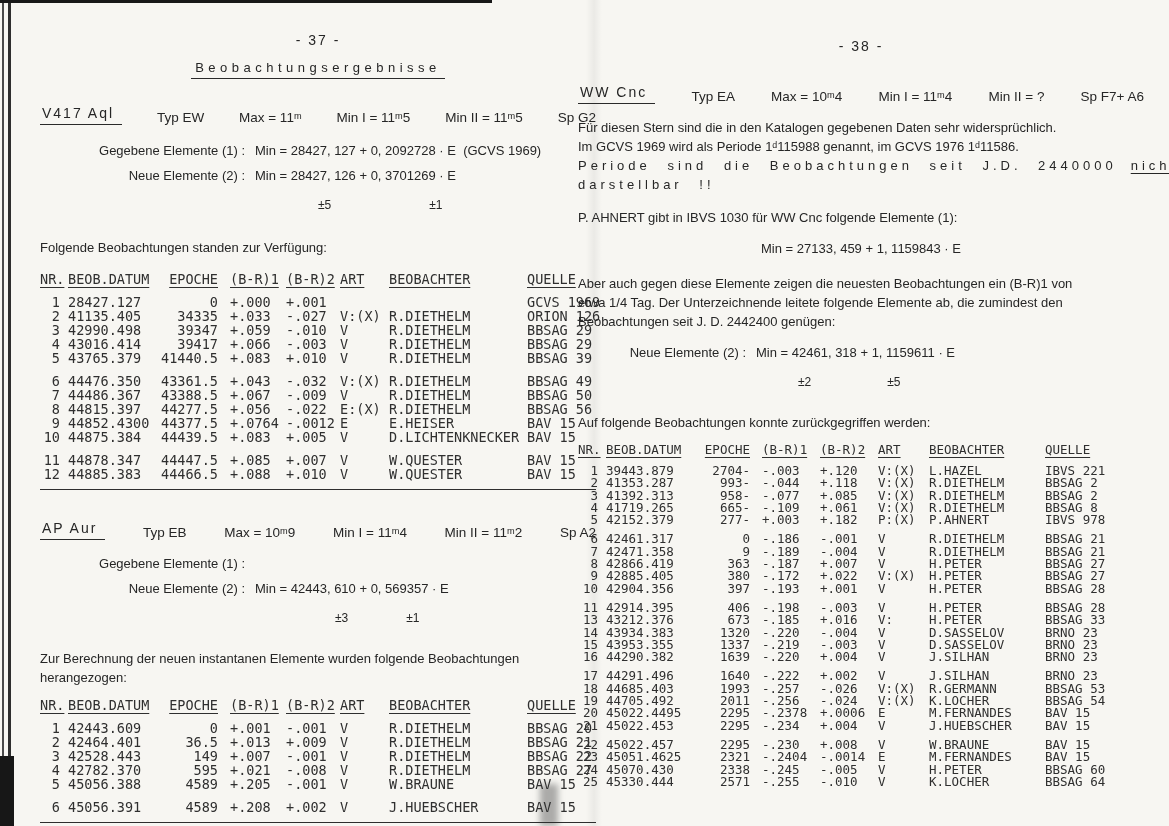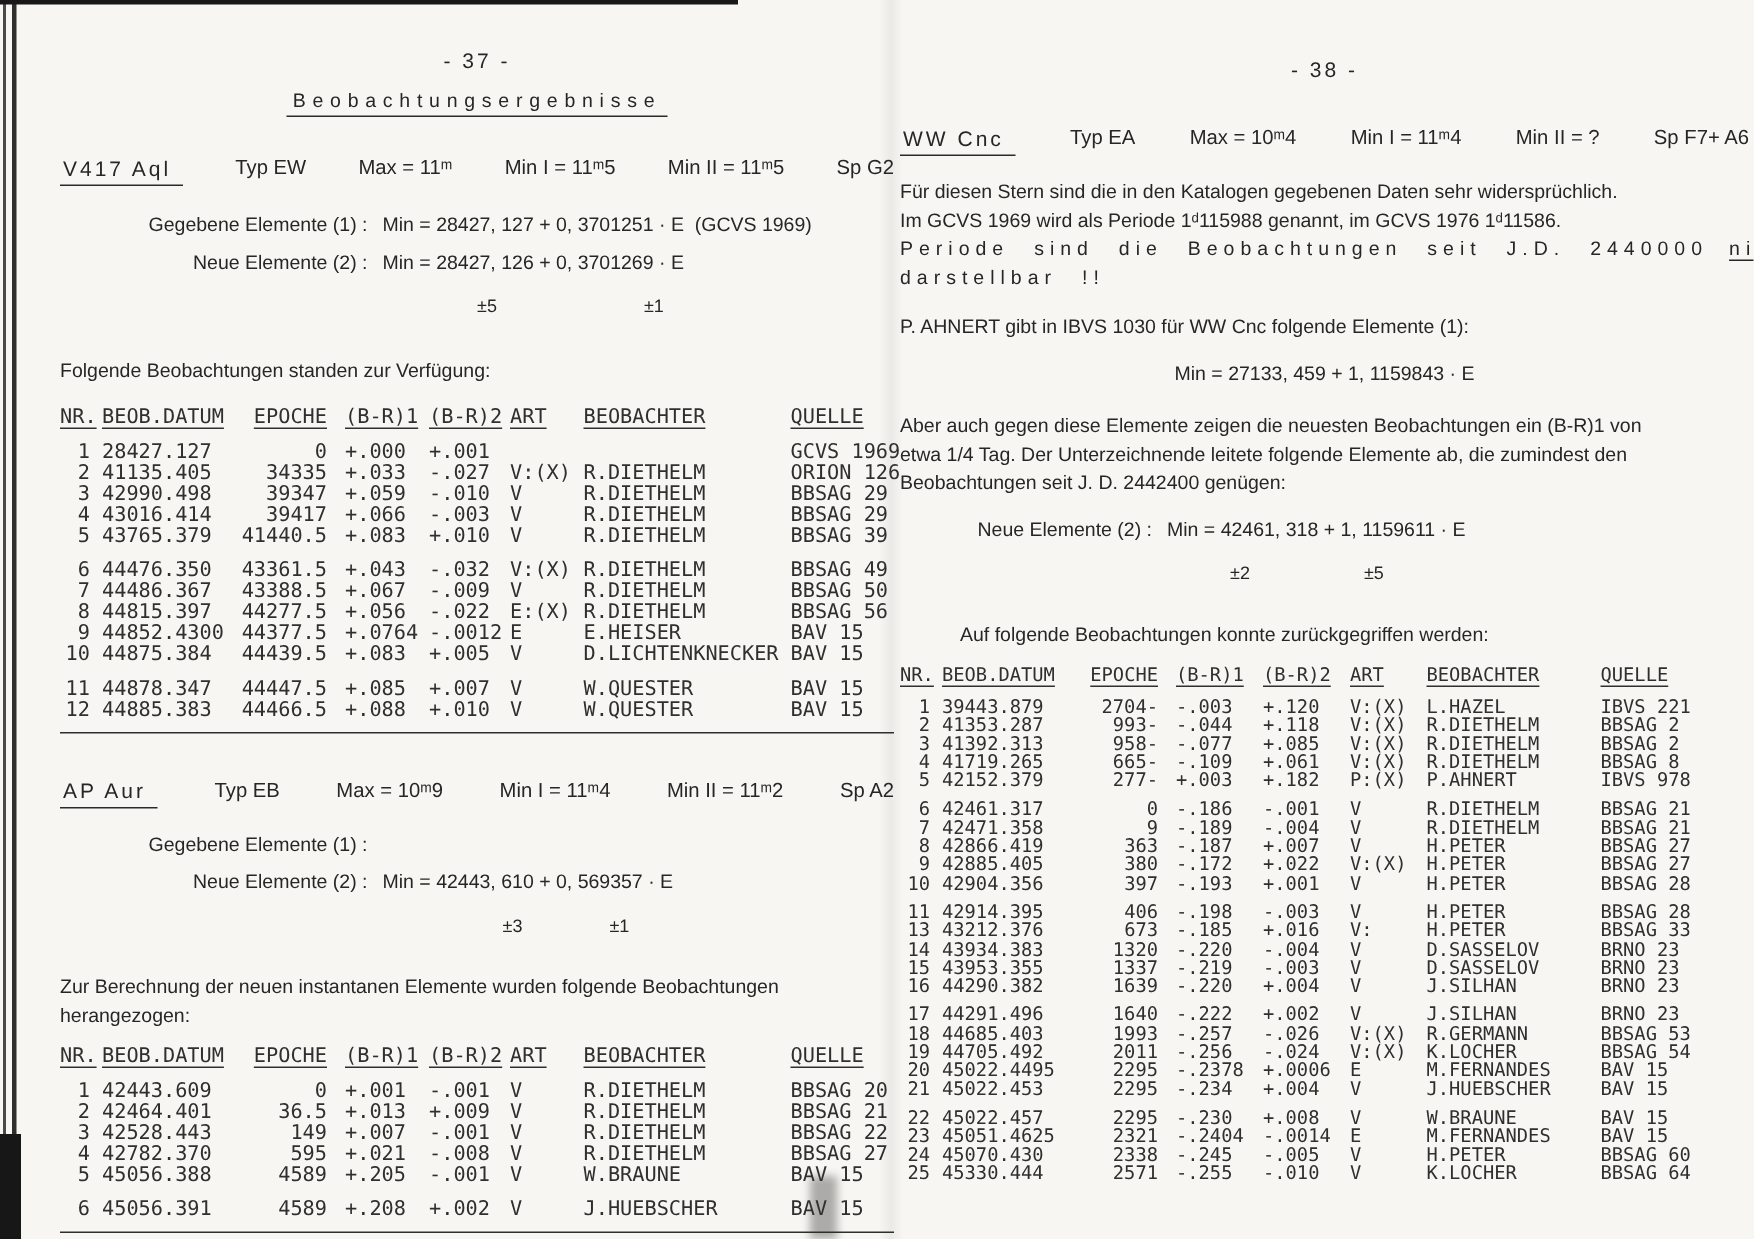--- a/index.html
+++ b/index.html
@@ -13,33 +13,33 @@
   
   .edge-line-1{position:absolute;left:2px;top:0;width:2px;height:100%;background:#4a4a4a;}
   .edge-line-2{position:absolute;left:8px;top:0;width:3px;height:100%;background:#2e2e2e;}
   .edge-corner{position:absolute;left:0;bottom:0;width:14px;height:70px;background:#171717;}
   .edge-top{position:absolute;left:0;top:0;width:492px;height:3px;background:#181818;}
   .smudge{position:absolute;left:540px;bottom:0;width:18px;height:42px;background:rgba(95,95,95,.5);filter:blur(3px);}
   .gutter{position:absolute;left:586px;top:0;width:16px;height:100%;background:linear-gradient(90deg,rgba(0,0,0,0) 0%,rgba(0,0,0,.05) 50%,rgba(0,0,0,0) 100%);}
 
   .page{position:absolute;top:0;}
   .page-left{left:40px;width:556px;}
-  .page-right{left:600px;width:566px;}
+  .page-right{left:578px;width:566px;}
 
   .pageno{text-align:center;font-size:14px;letter-spacing:2px;margin-top:0;}
   .page-left .pageno{padding-top:32px;}
   .page-right .pageno{padding-top:38px;}
 
   .doc-title{text-align:center;margin-top:10px;}
   .doc-title span{
     display:inline-block;font-size:13px;letter-spacing:4.5px;
     border-bottom:1.4px solid #2a2a2a;padding:0 4px 3px 4px;text-align:right;
   }
 
-  .star-line{display:flex;justify-content:space-between;align-items:flex-start;font-size:13.5px;}
+  .star-line{display:flex;justify-content:space-between;align-items:flex-end;font-size:13.5px;}
   .page-left .star-line-1{margin-top:26px;}
   .page-left .star-line-2{margin-top:30px;gap:24px;}
   .page-right .star-line-1{margin-top:26px;}
   .star-name{
     font-size:14px;letter-spacing:2px;
     border-bottom:1.5px solid #2a2a2a;padding:0 8px 3px 2px;
   }
 
   .elem-line{display:flex;font-size:13px;margin-top:14px;}
   .elem-label{width:205px;text-align:right;flex:none;}
@@ -112,21 +112,21 @@
     <div class="star-line star-line-1">
       <span class="star-name">V417 Aql</span>
       <span>Typ EW</span>
       <span>Max = 11ᵐ</span>
       <span>Min I = 11ᵐ5</span>
       <span>Min II = 11ᵐ5</span>
       <span>Sp G2</span>
     </div>
     <div class="elem-line" style="margin-top:18px;">
       <span class="elem-label">Gegebene Elemente (1) :</span>
-      <span class="elem-formula">Min = 28427, 127 + 0, 3701251 · E  (GCVS 1969)</span>
+      <span class="elem-formula">Min = 28427, 127 + 0, 2092728 · E  (GCVS 1969)</span>
     </div>
     <div class="elem-line elem-new">
       <span class="elem-label">Neue Elemente (2) :</span>
       <span class="elem-formula">Min = 28427, 126 + 0, 3701269 · E</span>
     </div>
     <div class="pm-line" style="padding-left:258px;">
       <span>±5</span><span class="pm2" style="margin-left:98px;">±1</span>
     </div>
     <div class="body-text">Folgende Beobachtungen standen zur Verfügung:</div>
     <div class="obs-table tbl-left">
@@ -210,21 +210,21 @@
 Beobachtungen seit J. D. 2442400 genügen:</div>
 
     <div class="elem-line elem-new" style="margin-top:14px;">
       <span class="elem-label">Neue Elemente (2) :</span>
       <span class="elem-formula">Min = 42461, 318 + 1, 1159611 · E</span>
     </div>
     <div class="pm-line" style="padding-left:200px;">
       <span>±2</span><span class="pm2" style="margin-left:76px;">±5</span>
     </div>
 
-    <div class="body-text" style="margin-top:10px;margin-left:40px;">Auf folgende Beobachtungen konnte zurückgegriffen werden:</div>
+    <div class="body-text" style="margin-top:10px;">Auf folgende Beobachtungen konnte zurückgegriffen werden:</div>
     <div class="obs-table tbl-right" style="margin-top:10px;">
         <div class="t-head"><span class="tc c0">NR.</span><span class="tc c1">BEOB.DATUM</span><span class="tc c2">EPOCHE</span><span class="tc c3">(B-R)1</span><span class="tc c4">(B-R)2</span><span class="tc c5">ART</span><span class="tc c6">BEOBACHTER</span><span class="tc c7">QUELLE</span></div>
         <div class="t-body">
           <div class="t-row"><span class="tc c0">1</span><span class="tc c1">39443.879</span><span class="tc c2">2704-</span><span class="tc c3">-.003</span><span class="tc c4">+.120</span><span class="tc c5">V:(X)</span><span class="tc c6">L.HAZEL</span><span class="tc c7">IBVS 221</span></div>
           <div class="t-row"><span class="tc c0">2</span><span class="tc c1">41353.287</span><span class="tc c2">993-</span><span class="tc c3">-.044</span><span class="tc c4">+.118</span><span class="tc c5">V:(X)</span><span class="tc c6">R.DIETHELM</span><span class="tc c7">BBSAG 2</span></div>
           <div class="t-row"><span class="tc c0">3</span><span class="tc c1">41392.313</span><span class="tc c2">958-</span><span class="tc c3">-.077</span><span class="tc c4">+.085</span><span class="tc c5">V:(X)</span><span class="tc c6">R.DIETHELM</span><span class="tc c7">BBSAG 2</span></div>
           <div class="t-row"><span class="tc c0">4</span><span class="tc c1">41719.265</span><span class="tc c2">665-</span><span class="tc c3">-.109</span><span class="tc c4">+.061</span><span class="tc c5">V:(X)</span><span class="tc c6">R.DIETHELM</span><span class="tc c7">BBSAG 8</span></div>
           <div class="t-row"><span class="tc c0">5</span><span class="tc c1">42152.379</span><span class="tc c2">277-</span><span class="tc c3">+.003</span><span class="tc c4">+.182</span><span class="tc c5">P:(X)</span><span class="tc c6">P.AHNERT</span><span class="tc c7">IBVS 978</span></div>
           <div class="t-row"><span class="tc c0">6</span><span class="tc c1">42461.317</span><span class="tc c2">0</span><span class="tc c3">-.186</span><span class="tc c4">-.001</span><span class="tc c5">V</span><span class="tc c6">R.DIETHELM</span><span class="tc c7">BBSAG 21</span></div>
           <div class="t-row"><span class="tc c0">7</span><span class="tc c1">42471.358</span><span class="tc c2">9</span><span class="tc c3">-.189</span><span class="tc c4">-.004</span><span class="tc c5">V</span><span class="tc c6">R.DIETHELM</span><span class="tc c7">BBSAG 21</span></div>

